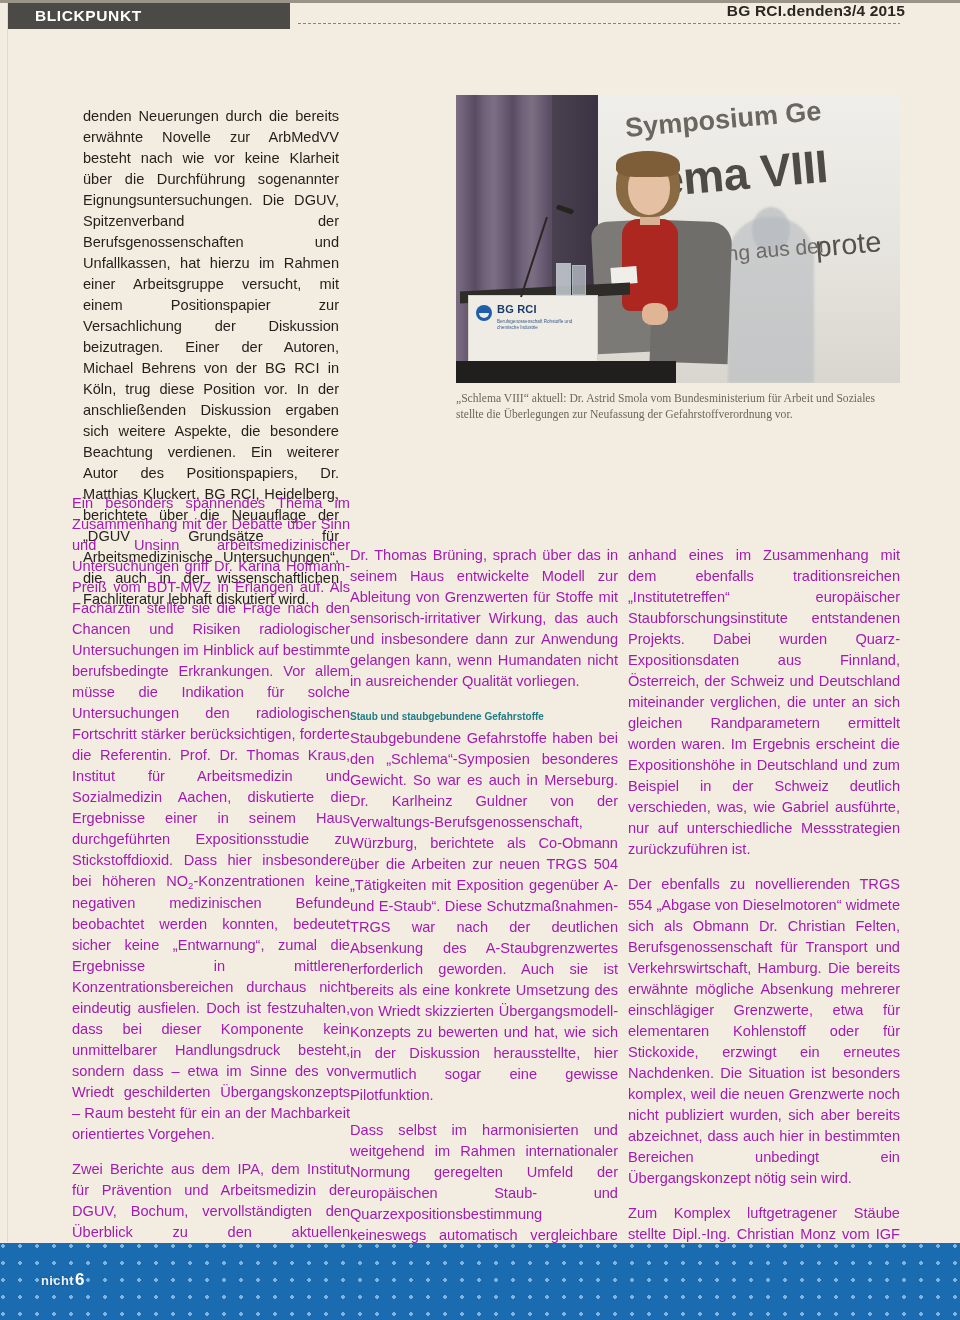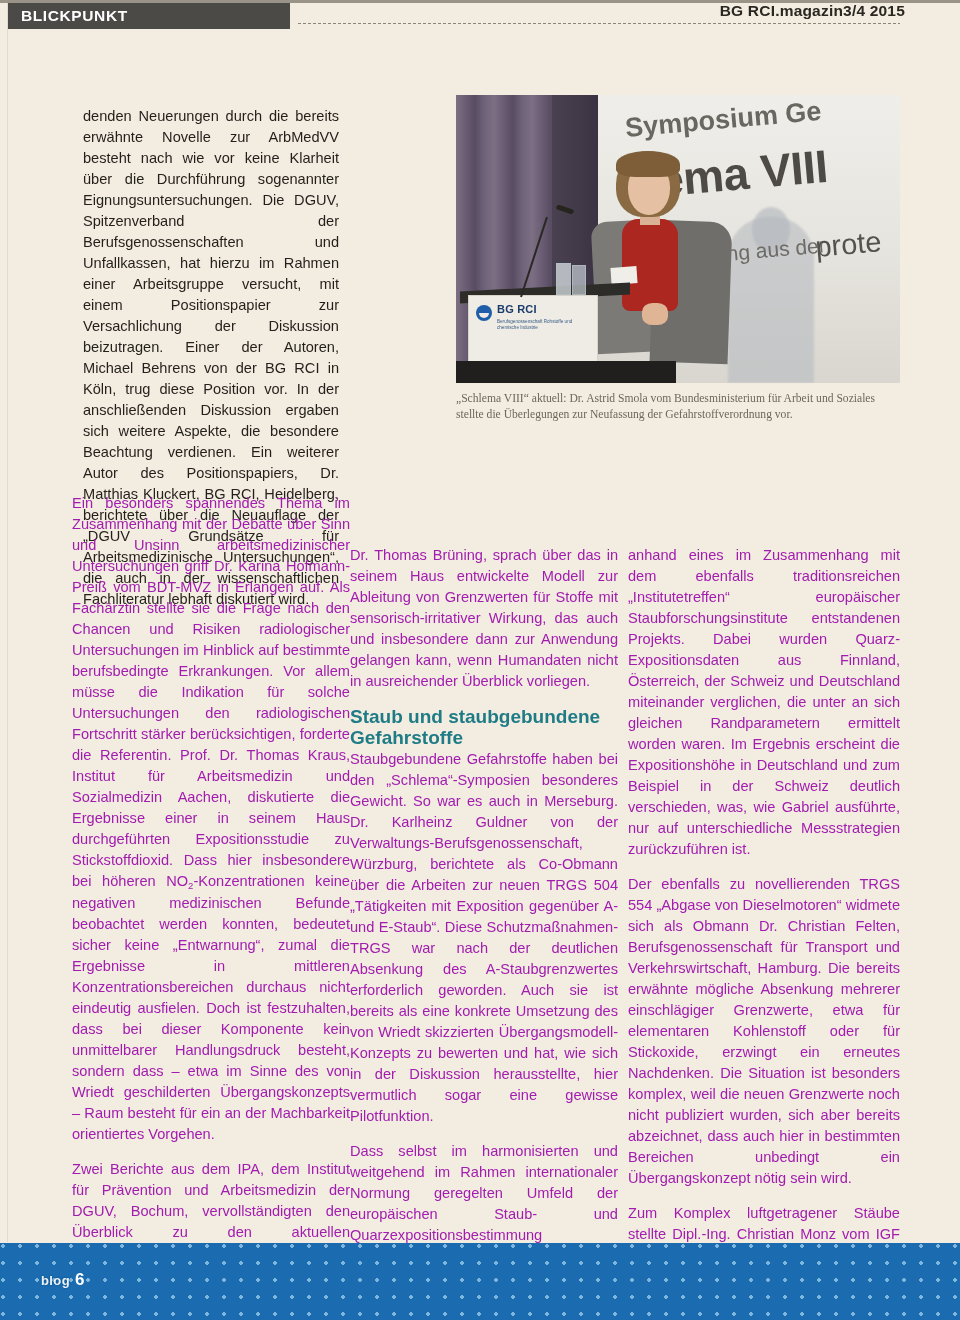--- a/index.html
+++ b/index.html
@@ -58,21 +58,21 @@
     height: 26px;
     background: #4b4a46;
     display: flex;
     align-items: center;
   }
   .section-tab-label {
     color: #ffffff;
     font-size: 15.5px;
     font-weight: bold;
     letter-spacing: 0.6px;
-    padding-left: 13px;
+    padding-left: 27px;
     font-family: "Liberation Sans", sans-serif;
   }
   .header-dots {
     position: absolute;
     left: 297px;
     top: 22px;
     width: 603px;
     height: 3px;
     background-image: radial-gradient(#8a8377 40%, transparent 41%);
     background-size: 5px 3px;
@@ -439,21 +439,21 @@
     font-size: 14.6px;
     line-height: 21.0px;
     color: #a21caf;
     text-align: justify;
     font-family: "Liberation Sans", sans-serif;
   }
   .bcol p.last { margin-bottom: 0; }
 
   .subhead {
     margin: 0 0 1px 0;
-    font-size: 19px;
+    font-size: 10px;
     line-height: 21px;
     font-weight: bold;
     color: #1f7c86;
     text-align: left;
     font-family: "Liberation Sans", sans-serif;
   }
 
   .col2-offset { padding-top: 52px; }
   .col3-offset { padding-top: 52px; }
 
@@ -510,21 +510,21 @@
 
   <div class="left-edge-rule"></div>
 
   <div class="header">
     <div class="header-topline"></div>
     <div class="section-tab">
       <span class="section-tab-label">BLICKPUNKT</span>
     </div>
     <div class="header-dots"></div>
     <div class="masthead">
-      <span>BG RCI.magazin</span><span class="issue">3/4 2015</span>
+      <span>BG RCI.denden</span><span class="issue">3/4 2015</span>
     </div>
   </div>
 
   <div class="upper">
 
     <div class="col-intro">
       <p>denden Neuerungen durch die bereits erwähnte Novelle zur ArbMedVV besteht nach wie vor keine Klarheit über die Durchführung sogenannter Eignungsuntersuchungen. Die DGUV, Spitzenverband der Berufsgenossenschaften und Unfallkassen, hat hierzu im Rahmen einer Arbeitsgruppe versucht, mit einem Positionspapier zur Versachlichung der Diskussion beizutragen. Einer der Autoren, Michael Behrens von der BG RCI in Köln, trug diese Position vor. In der anschließenden Diskussion ergaben sich weitere Aspekte, die besondere Beachtung verdienen. Ein weiterer Autor des Positionspapiers, Dr. Matthias Kluckert, BG RCI, Heidelberg, berichtete über die Neuauflage der „DGUV Grundsätze für Arbeitsmedizinische Untersuchungen“, die auch in der wissenschaftlichen Fachliteratur lebhaft diskutiert wird.</p>
     </div>
 
     <div class="photo-wrap">
@@ -568,34 +568,34 @@
   </div>
 
   <div class="body-cols">
 
     <div class="bcol bcol-1">
       <p><span>Ein besonders spannendes Thema im Zusammenhang mit der Debatte über Sinn und Unsinn arbeitsmedizinischer Untersuchungen griff Dr. Karina Hofmann-Preiß vom BDT-MVZ in Erlangen auf. Als Fachärztin stellte sie die Frage nach den Chancen und Risiken radiologischer Untersuchungen im Hinblick auf bestimmte berufsbedingte Erkrankungen. Vor allem müsse die Indikation für solche Untersuchungen den radiologischen Fortschritt stärker berücksichtigen, forderte die Referentin. Prof. Dr. Thomas Kraus, Institut für Arbeitsmedizin und Sozialmedizin Aachen, diskutierte die Ergebnisse einer in seinem Haus durchgeführten Expositionsstudie zu Stickstoffdioxid. Dass hier insbesondere bei höheren NO</span><sub>2</sub><span>-Konzentrationen keine negativen medizinischen Befunde beobachtet werden konnten, bedeutet sicher keine „Entwarnung“, zumal die Ergebnisse in mittleren Konzentrationsbereichen durchaus nicht eindeutig ausfielen. Doch ist festzuhalten, dass bei dieser Komponente kein unmittelbarer Handlungsdruck besteht, sondern dass – etwa im Sinne des von Wriedt geschilderten Übergangskonzepts – Raum besteht für ein an der Machbarkeit orientiertes Vorgehen.</span></p>
       <p class="last">Zwei Berichte aus dem IPA, dem Institut für Prävention und Arbeitsmedizin der DGUV, Bochum, vervollständigten den Überblick zu den aktuellen arbeitsmedizinischen Aspekten. Dr. Heiko Käfferlein berichtete über die transdermale Aufnahme eines bestimmten aromatischen Amins, die das IPA völlig neu bewertet hat. Der Leiter des Instituts, Prof.</p>
     </div>
 
     <div class="bcol bcol-2 col2-offset">
-      <p>Dr. Thomas Brüning, sprach über das in seinem Haus entwickelte Modell zur Ableitung von Grenzwerten für Stoffe mit sensorisch-irritativer Wirkung, das auch und insbesondere dann zur Anwendung gelangen kann, wenn Humandaten nicht in ausreichender Überblick vorliegen.</p>
+      <p>Dr. Thomas Brüning, sprach über das in seinem Haus entwickelte Modell zur Ableitung von Grenzwerten für Stoffe mit sensorisch-irritativer Wirkung, das auch und insbesondere dann zur Anwendung gelangen kann, wenn Humandaten nicht in ausreichender Qualität vorliegen.</p>
       <h3 class="subhead">Staub und staubgebundene Gefahrstoffe</h3>
       <p>Staubgebundene Gefahrstoffe haben bei den „Schlema“-Symposien besonderes Gewicht. So war es auch in Merseburg. Dr. Karlheinz Guldner von der Verwaltungs-Berufsgenossenschaft, Würzburg, berichtete als Co-Obmann über die Arbeiten zur neuen TRGS 504 „Tätigkeiten mit Exposition gegenüber A- und E-Staub“. Diese Schutzmaßnahmen-TRGS war nach der deutlichen Absenkung des A-Staubgrenzwertes erforderlich geworden. Auch sie ist bereits als eine konkrete Umsetzung des von Wriedt skizzierten Übergangsmodell-Konzepts zu bewerten und hat, wie sich in der Diskussion herausstellte, hier vermutlich sogar eine gewisse Pilotfunktion.</p>
       <p class="last">Dass selbst im harmonisierten und weitgehend im Rahmen internationaler Normung geregelten Umfeld der europäischen Staub- und Quarzexpositionsbestimmung keineswegs automatisch vergleichbare Daten generiert werden, demonstrierte eindrucksvoll Dipl.-Ing. Stefan Gabriel vom Institut für Arbeitsschutz der DGUV, Sankt Augustin,</p>
     </div>
 
     <div class="bcol bcol-3 col3-offset">
       <p>anhand eines im Zusammenhang mit dem ebenfalls traditionsreichen „Institutetreffen“ europäischer Staubforschungsinstitute entstandenen Projekts. Dabei wurden Quarz-Expositionsdaten aus Finnland, Österreich, der Schweiz und Deutschland miteinander verglichen, die unter an sich gleichen Randparametern ermittelt worden waren. Im Ergebnis erscheint die Expositionshöhe in Deutschland und zum Beispiel in der Schweiz deutlich verschieden, was, wie Gabriel ausführte, nur auf unterschiedliche Messstrategien zurückzuführen ist.</p>
       <p>Der ebenfalls zu novellierenden TRGS 554 „Abgase von Dieselmotoren“ widmete sich als Obmann Dr. Christian Felten, Berufsgenossenschaft für Transport und Verkehrswirtschaft, Hamburg. Die bereits erwähnte mögliche Absenkung mehrerer einschlägiger Grenzwerte, etwa für elementaren Kohlenstoff oder für Stickoxide, erzwingt ein erneutes Nachdenken. Die Situation ist besonders komplex, weil die neuen Grenzwerte noch nicht publiziert wurden, sich aber bereits abzeichnet, dass auch hier in bestimmten Bereichen unbedingt ein Übergangskonzept nötig sein wird.</p>
       <p class="last">Zum Komplex luftgetragener Stäube stellte Dipl.-Ing. Christian Monz vom IGF – Institut für Gefahrstoff-Forschung der BG RCI, Bochum, ein dort entwickeltes Verfahren zur Bestimmung des Staubungsverhaltens</p>
     </div>
 
   </div>
 
   <div class="footer">
     <div class="footer-inner">
-      <span class="footer-blog">blog</span>
+      <span class="footer-blog">nicht</span>
       <span class="footer-pageno">6</span>
     </div>
   </div>
 
 </div>
 
 </body></html>

